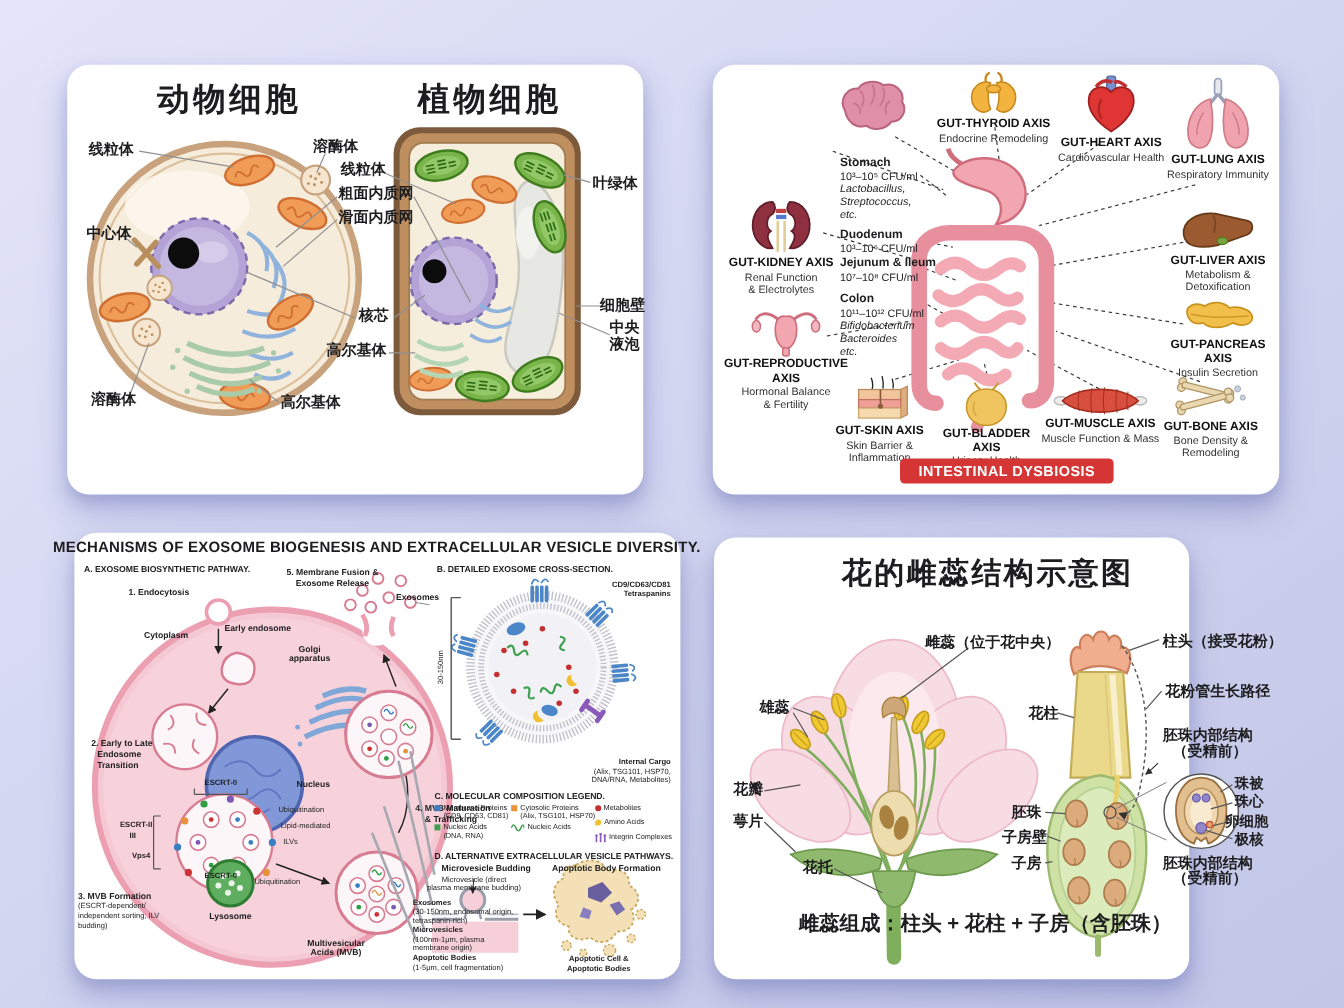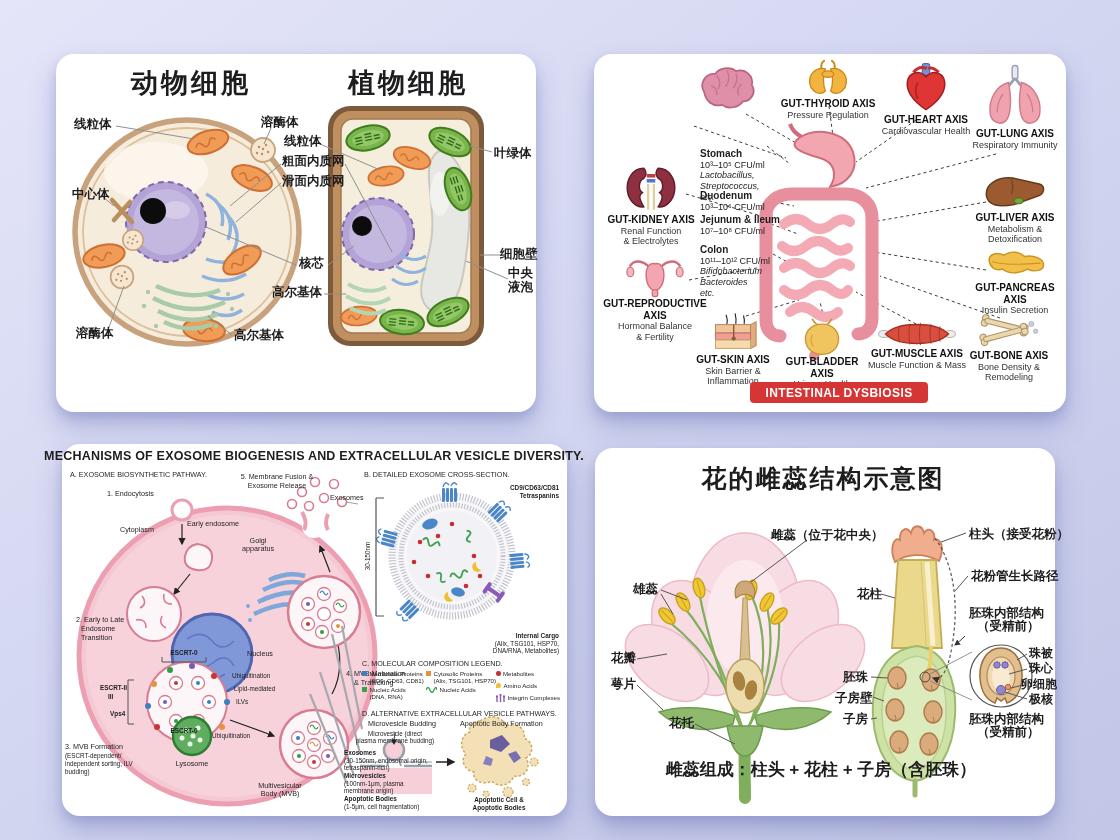--- a/index.html
+++ b/index.html
@@ -21,21 +21,21 @@
   .axis .ln{font-size:9px;color:#333;line-height:1.18}
   .region{position:absolute}
   .region .nm{font-size:10px;font-weight:800;line-height:1.15}
   .region .cfu{font-size:9px;line-height:1.2}
   .region .sp{font-size:9px;font-style:italic;line-height:1.2}
   .banner{position:absolute;background:#d63535;border-radius:4px;color:#fff;
     font-size:12px;font-weight:800;letter-spacing:.4px;display:flex;
     align-items:center;justify-content:center}
   
   .xtitle{font-size:12.5px;font-weight:800;letter-spacing:.2px}
-  .x7b{font-size:7.2px;font-weight:400}
+  .x7b{font-size:7.2px;font-weight:700}
   .x6{font-size:6.3px;color:#222}
   .x6b{font-size:6.4px;font-weight:800}
   .leg{position:absolute;display:flex;gap:2.5px;align-items:flex-start}
   .leg .tx{font-size:6.1px;line-height:1.15;white-space:nowrap}
   .sw{display:block;width:5px;height:5px;margin-top:1px}
   
   .fl{font-size:12.5px;font-weight:600}
   .fls{font-size:12px;font-weight:600}
   .fl-title{font-size:25px;font-weight:800;letter-spacing:2px}
   .fl-sum{font-size:17px;font-weight:800}
@@ -218,21 +218,21 @@
     </svg>
 
     <div class="axis" style="left:186px;top:4px;width:96px">
       <svg width="52" height="40" viewBox="0 0 80 60">
         <path d="M30,16 q-2,-9 5,-13 M50,16 q2,-9 -5,-13" stroke="#c9881c" stroke-width="3" fill="none"></path>
         <path d="M36,16 C22,12 10,24 12,38 C14,52 28,58 36,50 C32,40 32,26 36,16 Z" fill="#f2b33f" stroke="#c9881c" stroke-width="2"></path>
         <path d="M44,16 C58,12 70,24 68,38 C66,52 52,58 44,50 C48,40 48,26 44,16 Z" fill="#f2b33f" stroke="#c9881c" stroke-width="2"></path>
         <ellipse cx="40" cy="24" rx="9" ry="5" fill="#f2b33f" stroke="#c9881c" stroke-width="2"></ellipse>
       </svg>
       <div class="nm">GUT-THYROID AXIS</div>
-      <div class="ln">Pressure Regulation</div>
+      <div class="ln">Endocrine Remodeling</div>
     </div>
 
     <div class="axis" style="left:284px;top:8px;width:96px">
       <svg width="52" height="52" viewBox="0 0 70 70">
         <rect x="30" y="2" width="10" height="16" rx="3" fill="#7a8fd0" stroke="#53689f" stroke-width="1.5"></rect>
         <path d="M18,14 q8,-10 18,-5 M52,14 q-8,-8 -14,-5" stroke="#c03030" stroke-width="4" fill="none"></path>
         <path d="M35,64 C16,52 8,38 10,26 C12,14 26,10 35,20 C44,10 58,14 60,26 C62,38 54,52 35,64 Z" fill="#e03535" stroke="#9e1f1f" stroke-width="2"></path>
         <path d="M24,28 q-6,10 0,22" stroke="#b02525" stroke-width="2.5" fill="none"></path>
       </svg>
       <div class="nm">GUT-HEART AXIS</div>
@@ -351,21 +351,21 @@
             <circle cx="60" cy="4" r="4.5"></circle>
         </g>
         <circle cx="76" cy="14" r="3.5" fill="#c9d2dc" stroke="#9aa6b5" stroke-width="1"></circle>
         <circle cx="82" cy="24" r="3" fill="#c9d2dc" stroke="#9aa6b5" stroke-width="1"></circle>
       </svg>
       <div class="nm">GUT-BONE AXIS</div>
       <div class="ln">Bone Density &amp;</div>
       <div class="ln">Remodeling</div>
     </div>
 
-    <div class="region" style="left:106px;top:94px">
+    <div class="region" style="left:106px;top:76px">
       <div class="nm">Stomach</div>
       <div class="cfu">10³–10⁵ CFU/ml</div>
       <div class="sp">Lactobacillus,</div>
       <div class="sp">Streptococcus,</div>
       <div class="sp">etc.</div>
     </div>
     <div class="region" style="left:106px;top:136px">
       <div class="nm">Duodenum</div>
       <div class="cfu">10³–10⁶ CFU/ml</div>
     </div>
@@ -605,21 +605,21 @@
     <div class="lbl x6b" style="left:46px;top:249px">III</div>
     <div class="lbl x6b" style="left:48px;top:266px">Vps4</div>
     <div class="lbl ctr x6b" style="left:122px;top:283px">ESCRT-0</div>
     <div class="lbl x6" style="left:170px;top:228px">Ubiquitination</div>
     <div class="lbl x6" style="left:172px;top:241px">Lipid-mediated</div>
     <div class="lbl x6" style="left:174px;top:254px">ILVs</div>
     <div class="lbl x6" style="left:150px;top:288px">Ubiquitination</div>
     <div class="lbl x7b" style="left:284px;top:226px">4. MVB Maturation</div>
     <div class="lbl x7b" style="left:292px;top:235px">&amp; Trafficking</div>
     <div class="lbl ctr x7b" style="left:218px;top:338px">Multivesicular</div>
-    <div class="lbl ctr x7b" style="left:218px;top:346px">Body (MVB)</div>
+    <div class="lbl ctr x7b" style="left:218px;top:346px">Acids (MVB)</div>
     <div class="lbl ctr x7b" style="left:130px;top:316px">Lysosome</div>
     <div class="lbl x7b" style="left:3px;top:299px">3. MVB Formation</div>
     <div class="lbl x6" style="left:3px;top:308px">(ESCRT-dependent/</div>
     <div class="lbl x6" style="left:3px;top:316px">independent sorting, ILV</div>
     <div class="lbl x6" style="left:3px;top:324px">budding)</div>
 
     <div class="lbl x6b" style="left:282px;top:305px">Exosomes</div>
     <div class="lbl x6" style="left:282px;top:313px">(30-150nm, endosomal origin,</div>
     <div class="lbl x6" style="left:282px;top:320px">tetraspanin-rich)</div>
     <div class="lbl x6b" style="left:282px;top:328px">Microvesicles</div>
@@ -675,21 +675,21 @@
 
     <div class="lbl x7b" style="left:300px;top:266px">D. ALTERNATIVE EXTRACELLULAR VESICLE PATHWAYS.</div>
     <div class="lbl x7b" style="left:306px;top:276px">Microvesicle Budding</div>
     <div class="lbl x7b" style="left:398px;top:276px">Apoptotic Body Formation</div>
     <div class="lbl ctr x6" style="left:333px;top:286px">Microvesicle (direct</div>
     <div class="lbl ctr x6" style="left:333px;top:293px">plasma membrane budding)</div>
     <div class="lbl ctr x6b" style="left:437px;top:352px">Apoptotic Cell &amp;</div>
     <div class="lbl ctr x6b" style="left:437px;top:360px">Apoptotic Bodies</div>
   </section>
 
-  <section class="card" style="left:595px;top:448px;width:460px;height:368px">
+  <section class="card" style="left:595px;top:448px;width:396px;height:368px">
     <svg class="art" width="460" height="368" viewBox="0 0 460 368">
       <defs>
         <marker id="m4" markerWidth="7" markerHeight="7" refX="5" refY="3" orient="auto">
             <path d="M0,0 L6,3 L0,6 Z" fill="#333"></path>
           </marker>
         <g id="ovl">
             <ellipse rx="9" ry="11" fill="#dcab7c" stroke="#ad7c4e" stroke-width="1.4"></ellipse>
             <path d="M0,5 q2,3 0,6" stroke="#ad7c4e" stroke-width="1" fill="none"></path>
           </g>
         <g id="an">

